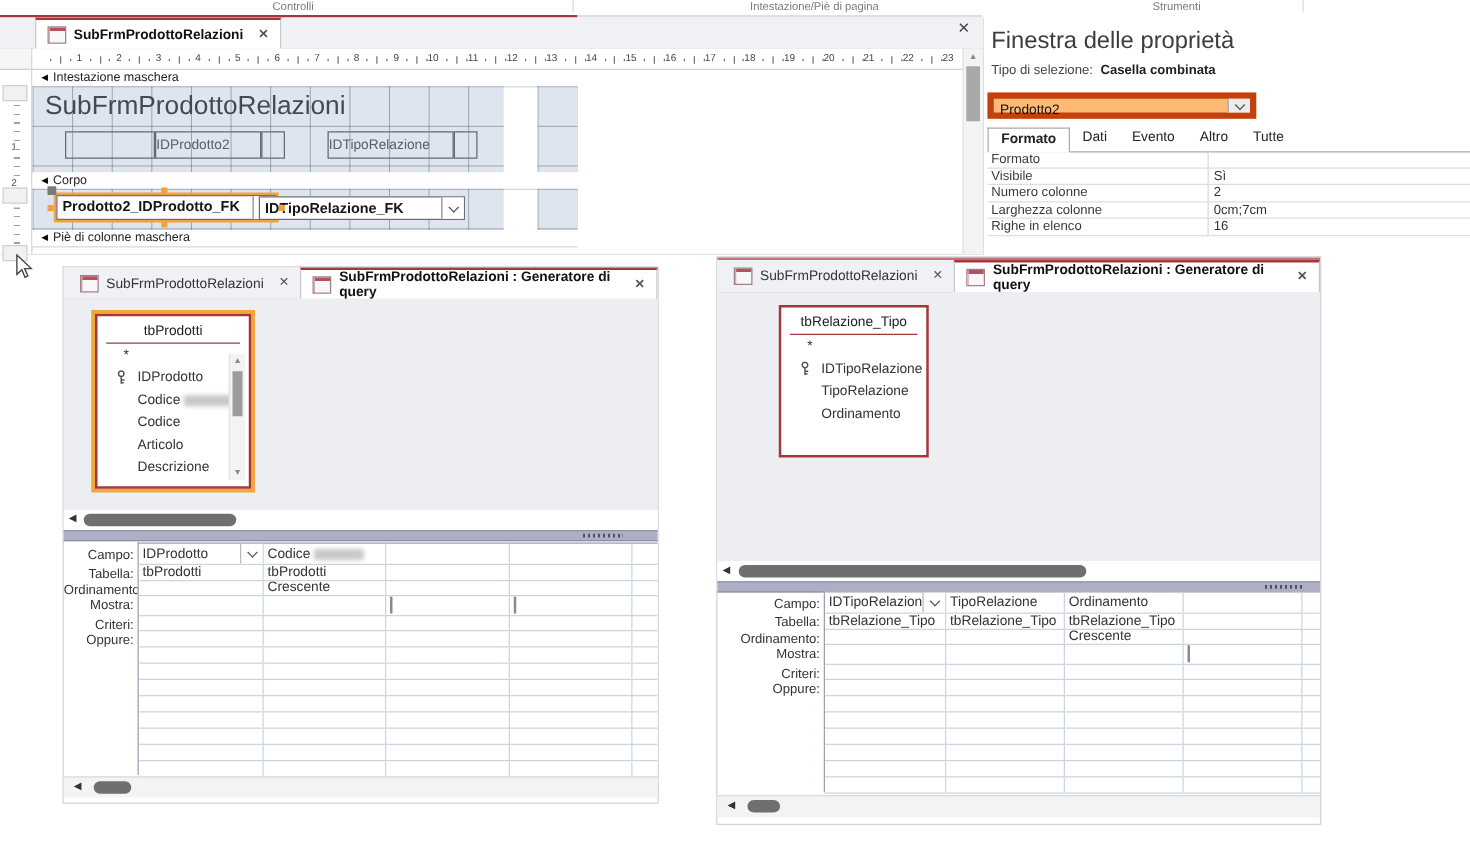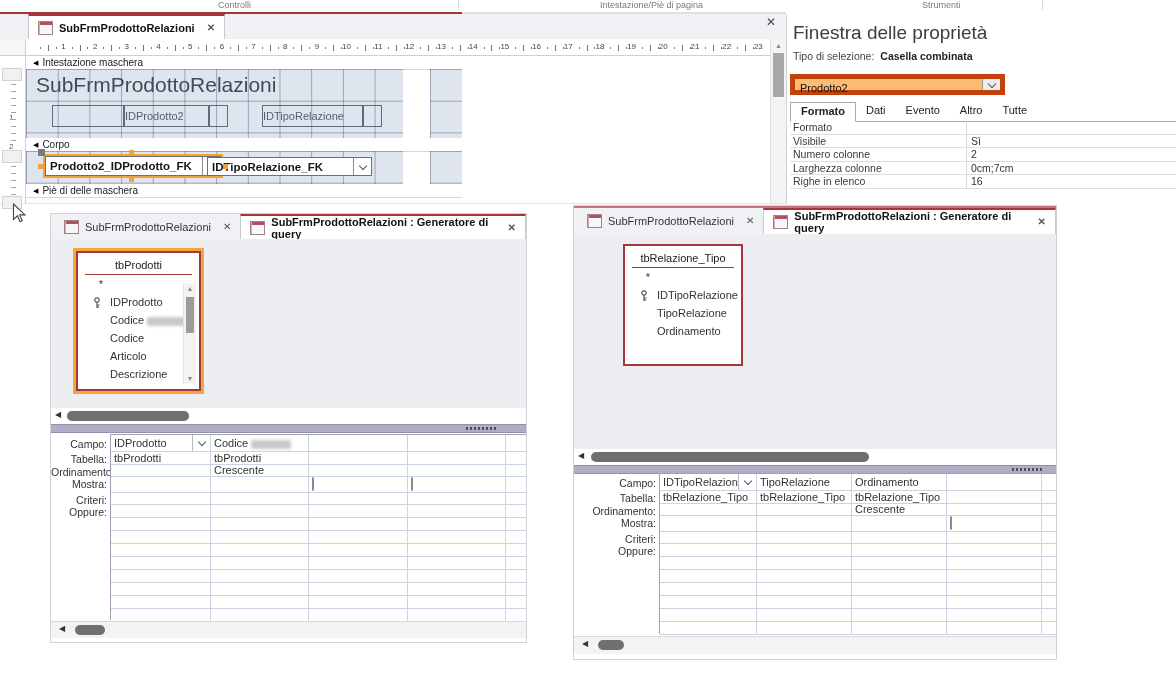--- a/index.html
+++ b/index.html
@@ -159,21 +159,21 @@
     </div>
     <div class="cmb" style="left:181px;top:6px;width:165px;height:19px">
       <span class="txt" style="font-weight:bold">IDTipoRelazione_FK</span>
       <span class="arrbox">
           <i class="chev"></i>
         </span>
     </div>
   </div>
   <div class="fgrid" style="left:430px;top:139px;width:32px;height:33px"></div>
 
-  <div class="secbar" style="top:172px"><span class="secg">◀</span><span>Piè di delle maschera</span></div>
+  <div class="secbar" style="top:172px"><span class="secg">◀</span><span>Piè di colonne maschera</span></div>
 
   <div class="vscroll" style="right:0;top:27px;bottom:0;width:16px">
     <div style="padding-top:3px">▲</div>
     <div class="vthumb" style="top:14px;height:44px"></div>
   </div>
 </div>
 
 <div class="propsheet">
   <div class="ptitle">Finestra delle proprietà</div>
   <div class="pseltype">

